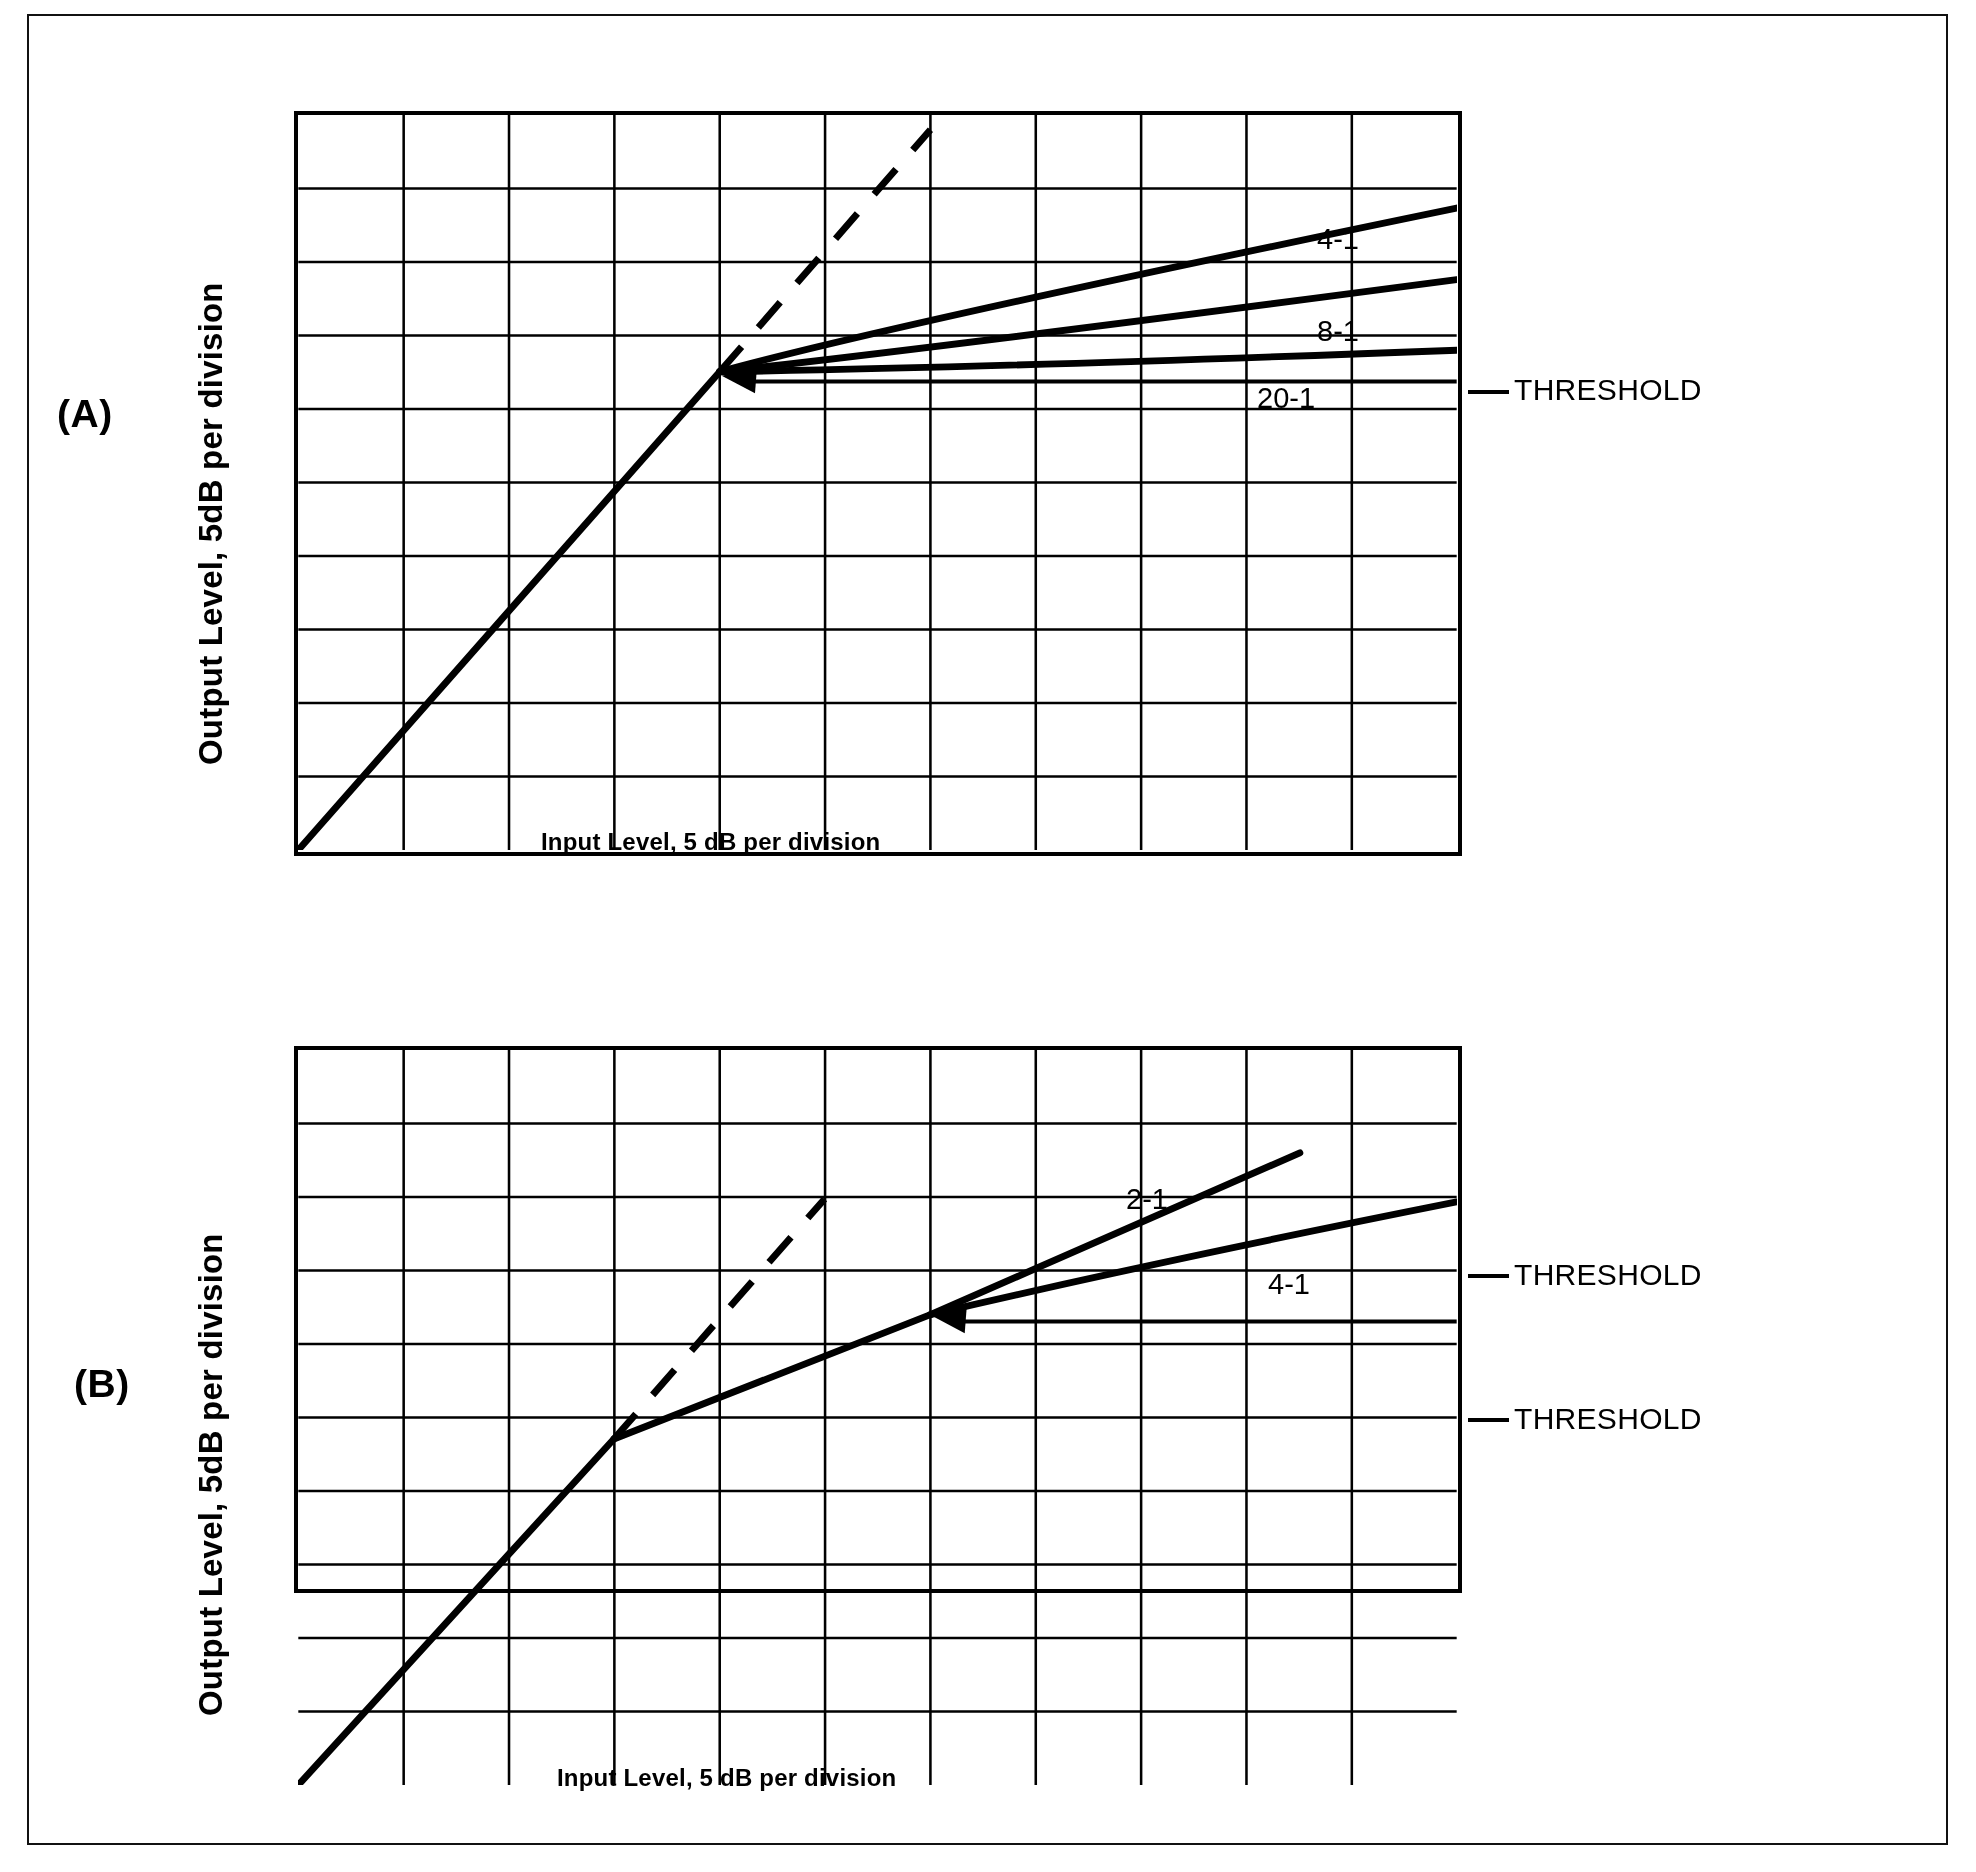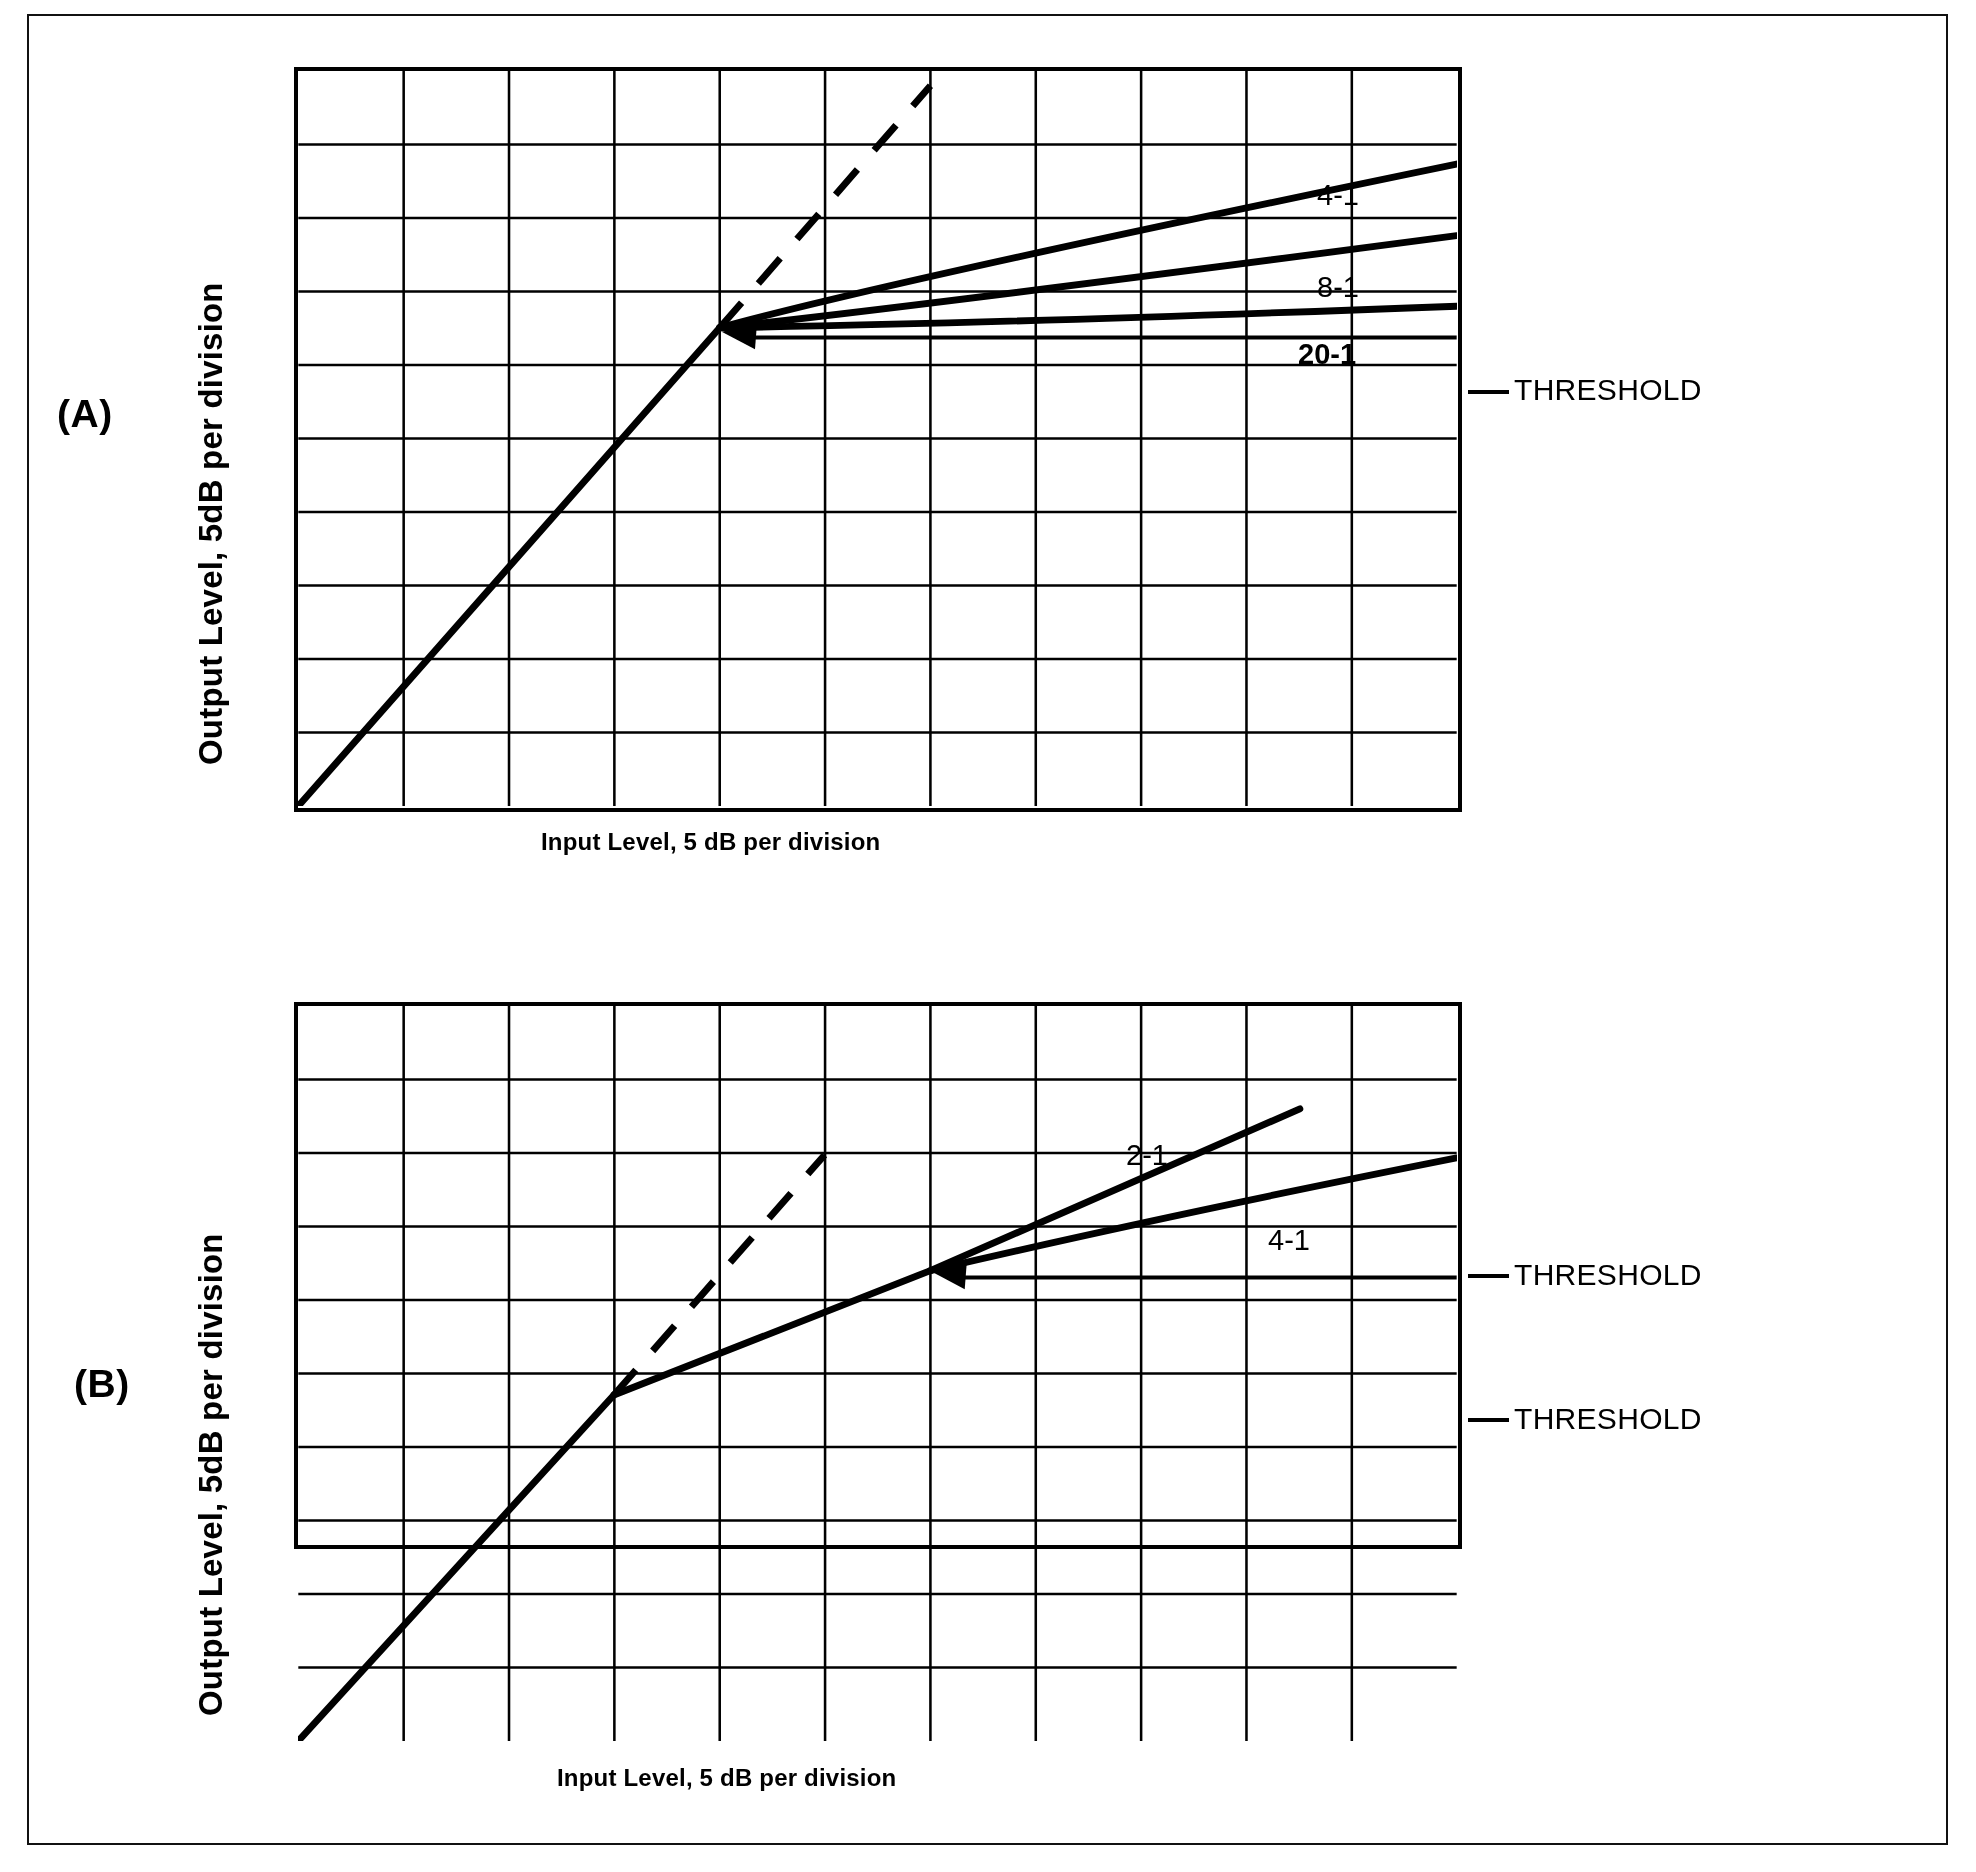--- a/index.html
+++ b/index.html
@@ -33,20 +33,21 @@
     font-size:24px;font-weight:bold;
     white-space:nowrap;
     letter-spacing:0.2px;
   }
 
   .plot{
     position:absolute;
     border:4.9px solid #000;
     box-sizing:border-box;
     background:#fff;
+    margin-top:44px;
   }
   .plot svg{position:absolute;left:0;top:0;}
 
   .thr-label{
     position:absolute;
     font-size:30px;
     white-space:nowrap;
     letter-spacing:0.3px;
   }
   .thr-dash{
@@ -109,21 +110,21 @@
         <path d="M 430 262 Q 650 238 1182 168" stroke="#000" stroke-width="7" fill="none" stroke-linecap="round"></path>
 
         <path d="M 430 262 Q 700 258 1182 240" stroke="#000" stroke-width="7" fill="none" stroke-linecap="round"></path>
 
         <path d="M 1182 272 L 448 272" stroke="#000" stroke-width="4" fill="none"></path>
         <path d="M 432 266 L 468 258 L 466 284 Z" fill="#000"></path>
       </svg>
 
       <div class="ratio-label" style="left:1019px;top:108px;">4-1</div>
       <div class="ratio-label" style="left:1019px;top:200px;">8-1</div>
-      <div class="ratio-label" style="left:1000px;top:267px;font-weight:bold;">20-1</div>
+      <div class="ratio-label" style="left:959px;top:267px;">20-1</div>
     </div>
 
     <div class="thr-dash" style="left:1468px;top:390px;width:41px;"></div>
     <div class="thr-label" style="left:1514px;top:373px;">THRESHOLD</div>
 
     <div class="xlabel" style="left:541px;top:828px;">Input Level, 5 dB per division</div>
   </div>
 
   <div class="panel" style="left:0;top:941px;width:1977px;height:931px;">
 

